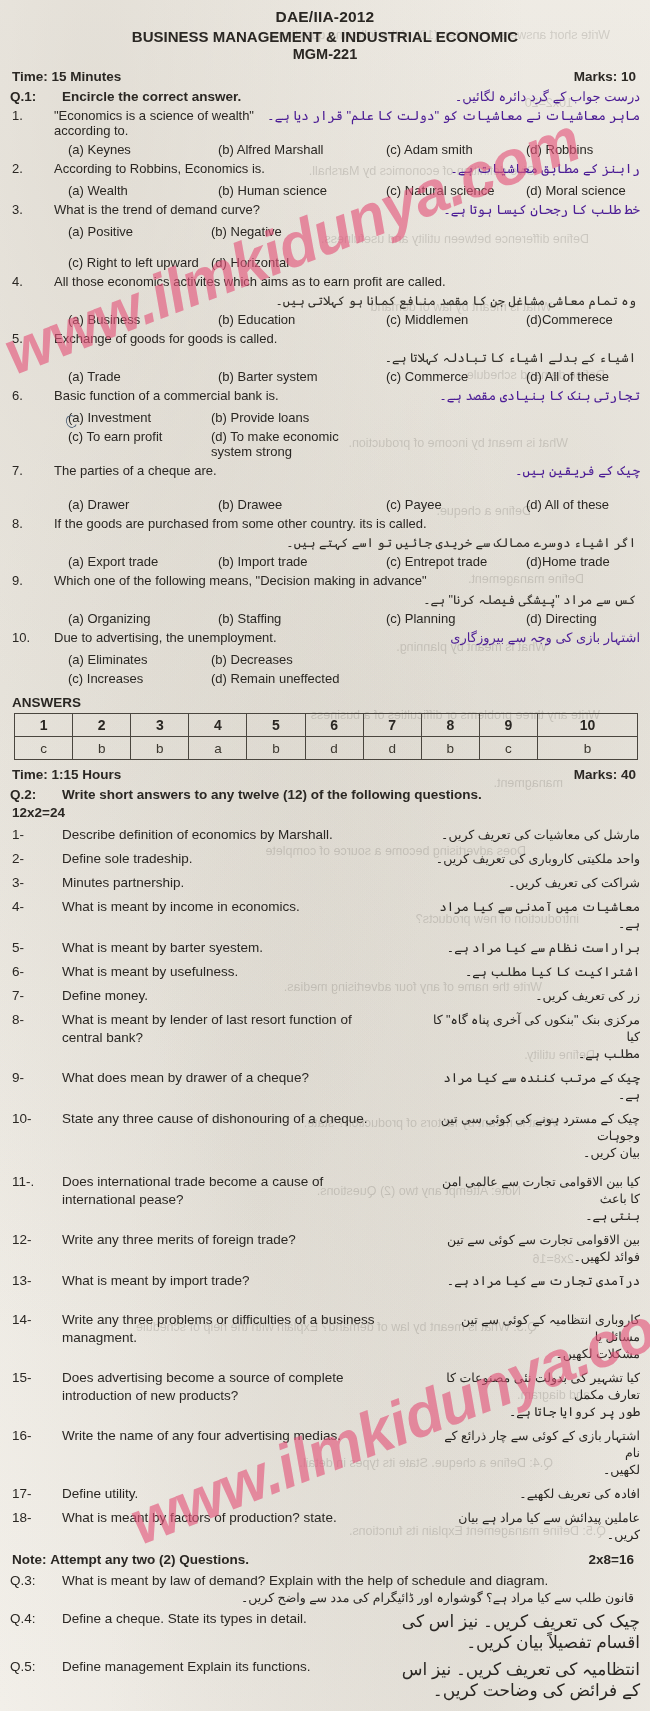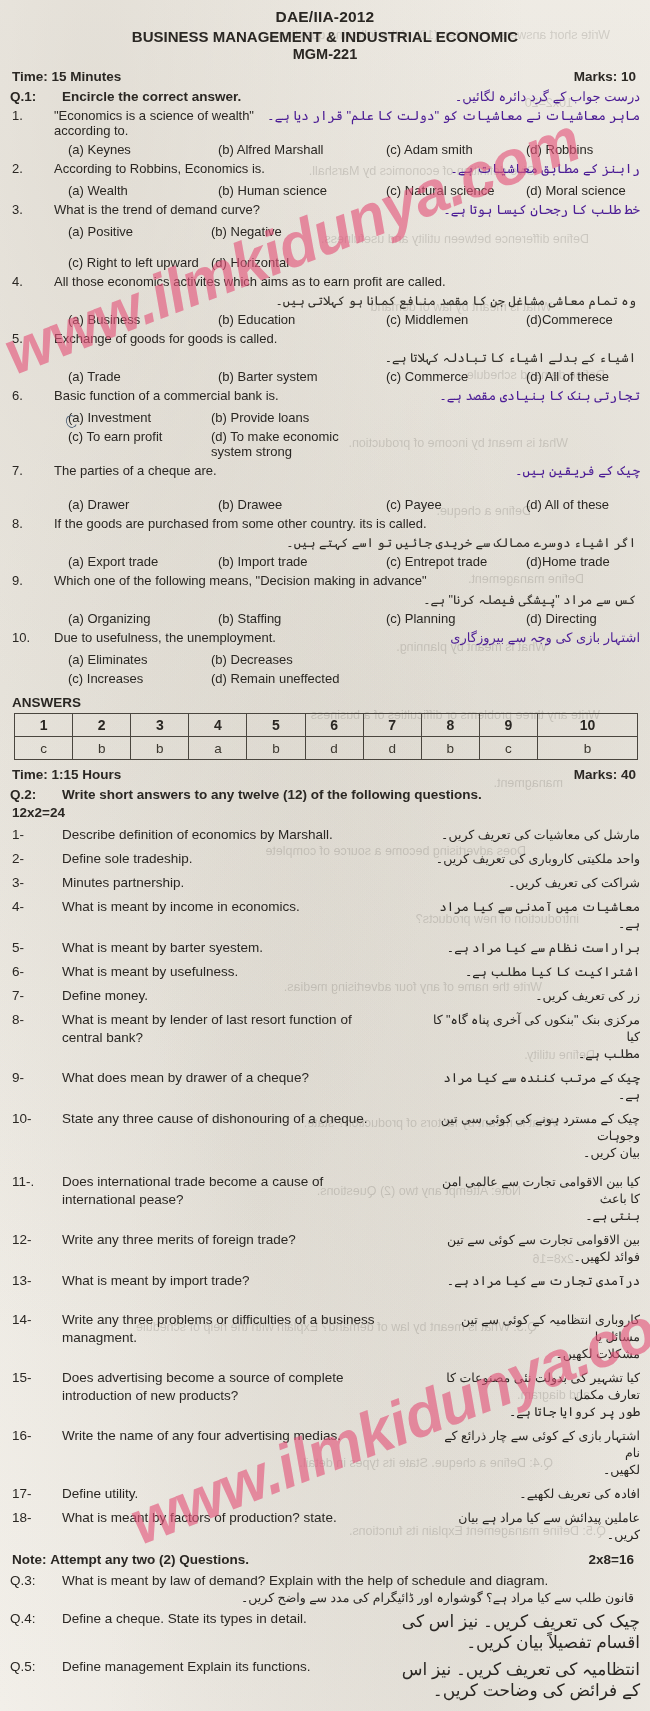--- a/index.html
+++ b/index.html
@@ -416,21 +416,21 @@
         </div>
         <div class="urdu-line">کس سے مراد "پیشگی فیصلہ کرنا" ہے۔</div>
         <div class="opts four">
           <div>(a) Organizing</div>
           <div>(b) Staffing</div>
           <div>(c) Planning</div>
           <div>(d) Directing</div>
         </div>
         <div class="numrow">
           <span class="num">10.</span>
-          <span class="qtext">Due to usefulness, the unemployment.</span>
+          <span class="qtext">Due to advertising, the unemployment.</span>
           <span class="urdu">اشتہار بازی کی وجہ سے بیروزگاری</span>
         </div>
         <div class="opts two" style="display: block;">
           <div style="display: flex; margin-top: 4px;">
             <div style="width: 50%;">(a) Eliminates</div>
             <div style="flex: 1 1 0%;">(b) Decreases</div>
           </div>
           <div style="display: flex; margin-top: 4px;">
             <div style="width: 50%;">(c) Increases</div>
             <div style="flex: 1 1 0%;">(d) Remain uneffected</div>

